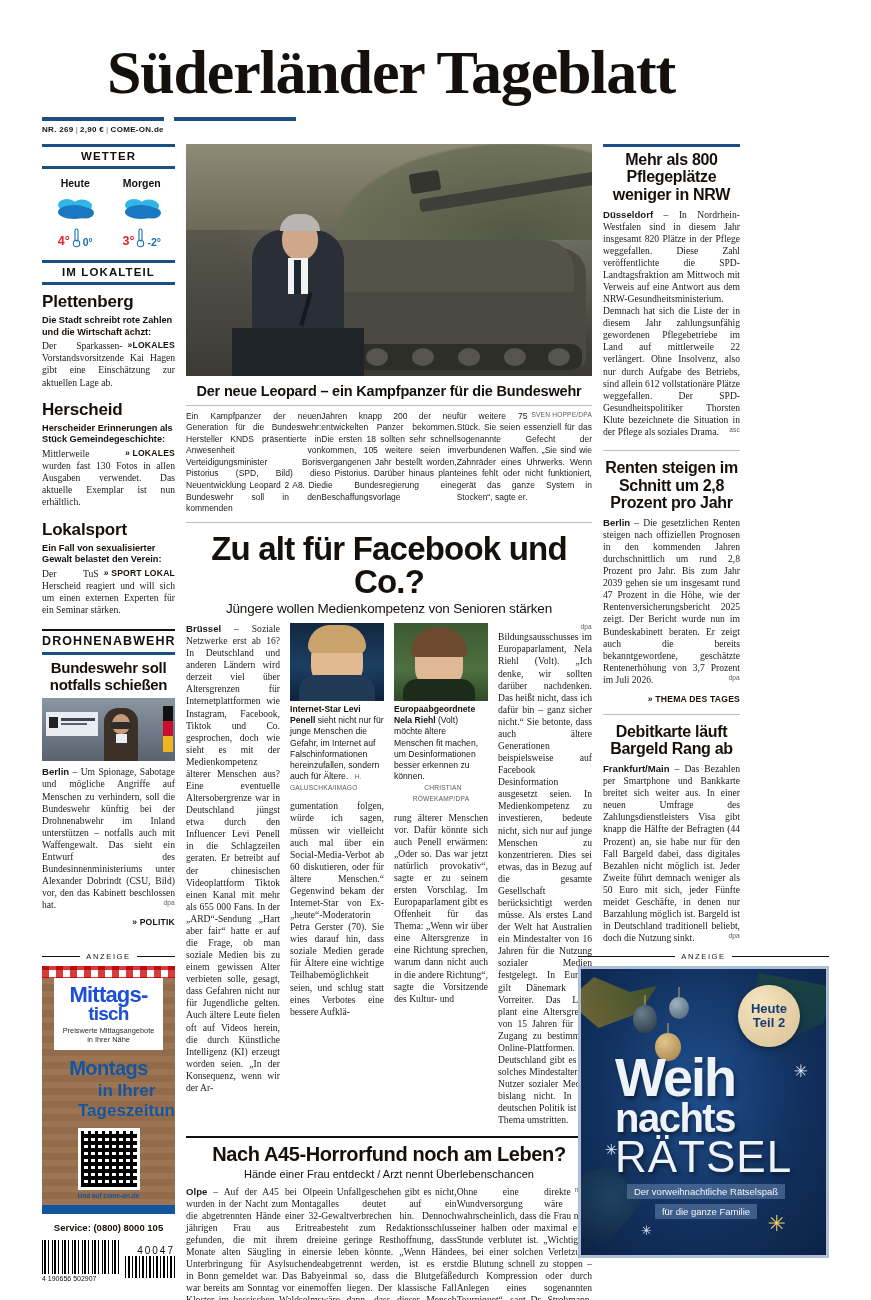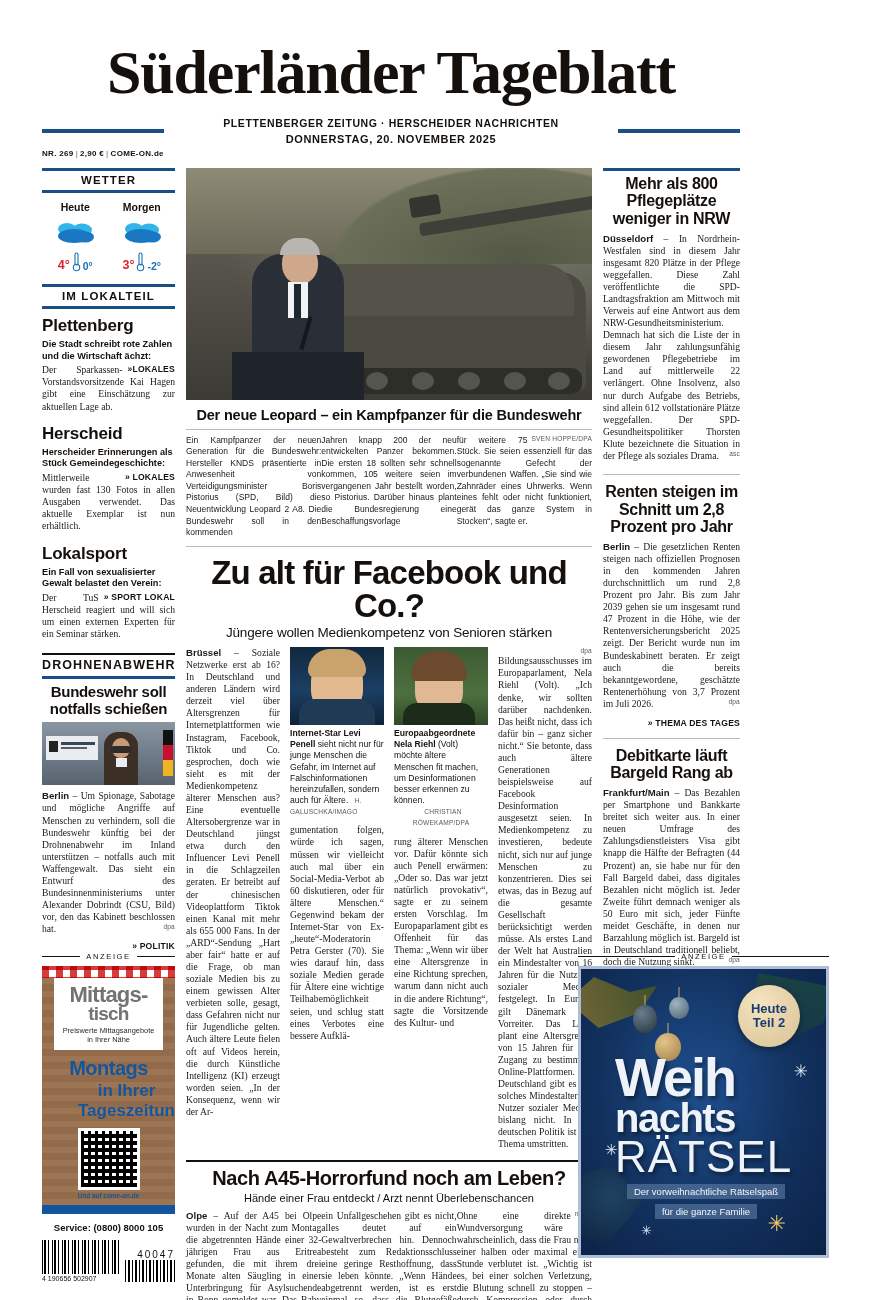--- a/index.html
+++ b/index.html
@@ -159,21 +159,21 @@
   }
   .mt-wood{
     background:repeating-linear-gradient(180deg,#9d7553 0 6px,#916b4b 6px 13px);
     padding:0 0 6px;
   }
   .mt-white{
     background:#fff;margin:-34px 12px 0;padding:7px 4px 6px;text-align:center;
   }
   .mt-title{
     font-family:"Liberation Sans", sans-serif;font-weight:bold;
-    color:#737373;font-size:22px;line-height:0.9;letter-spacing:-0.8px;
+    color:#1d4ed8;font-size:22px;line-height:0.9;letter-spacing:-0.8px;
   }
   .mt-title .l2{font-size:19px;display:block;}
   .mt-sub{
     font-family:"Liberation Sans", sans-serif;font-size:7.4px;
     color:#2a2a2a;margin-top:4px;line-height:1.25;
   }
   .mt-mont{
     font-family:"Liberation Sans", sans-serif;font-weight:bold;
     color:#13559e;font-size:20px;text-align:center;margin-top:7px;
     letter-spacing:-0.5px;
@@ -196,21 +196,21 @@
   }
   .qr-cap{
     font-family:"Liberation Sans", sans-serif;font-weight:bold;
     font-size:6.4px;color:#13559e;text-align:center;
   }
   .mt-bluebar{height:9px;background:#13559e;}
   .service-line{
     font-family:"Liberation Sans", sans-serif;font-weight:bold;
     font-size:9.5px;text-align:center;color:#15100c;margin-top:8px;
   }
-  .barcodes{display:flex;align-items:flex-end;gap:6px;margin-top:7px;}
+  .barcodes{display:flex;align-items:center;gap:6px;margin-top:7px;}
   .bc{
     height:34px;flex:1;
     background:repeating-linear-gradient(90deg,#000 0 1px,#fff 1px 2px,#000 2px 4px,#fff 4px 6px,#000 6px 7px,#fff 7px 10px);
   }
   .bc2{
     height:22px;width:50px;
     background:repeating-linear-gradient(90deg,#000 0 1px,#fff 1px 3px,#000 3px 5px,#fff 5px 7px);
   }
   .bc-num{
     font-family:"Liberation Sans", sans-serif;font-size:7px;margin-top:1px;
@@ -265,24 +265,20 @@
 </style>
 </head>
 <body>
 
 <div class="page">
 
   <header class="masthead">
     <h1 class="masthead-title">Süderländer Tageblatt</h1>
     <div class="masthead-rulerow">
       <div class="mh-rule"></div>
-      <div class="mh-center">
-        <div class="mh-sub">PLETTENBERGER ZEITUNG · HERSCHEIDER NACHRICHTEN</div>
-        <div class="mh-date">DONNERSTAG, 20. NOVEMBER 2025</div>
-      </div>
       <div class="mh-rule"></div>
     </div>
   </header>
   <div class="mh-issue">
     <span>NR. 269</span><span class="sep">|</span><span>2,90 €</span><span class="sep">|</span><span>COME-ON.de</span>
   </div>
 
   <div class="grid">
 
     <div class="col">

